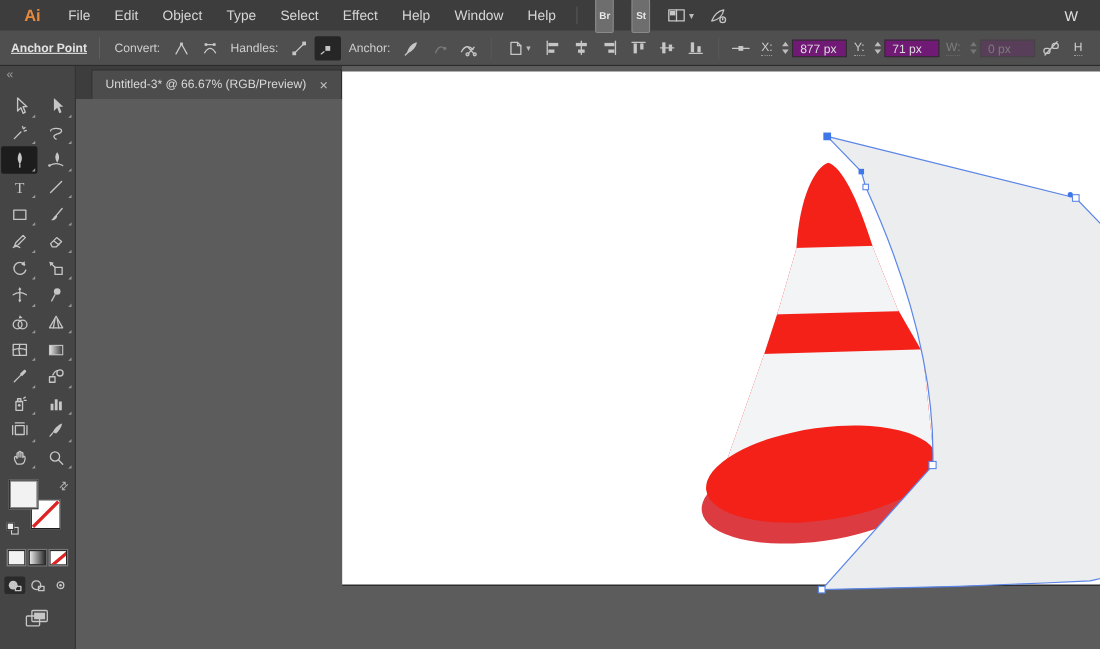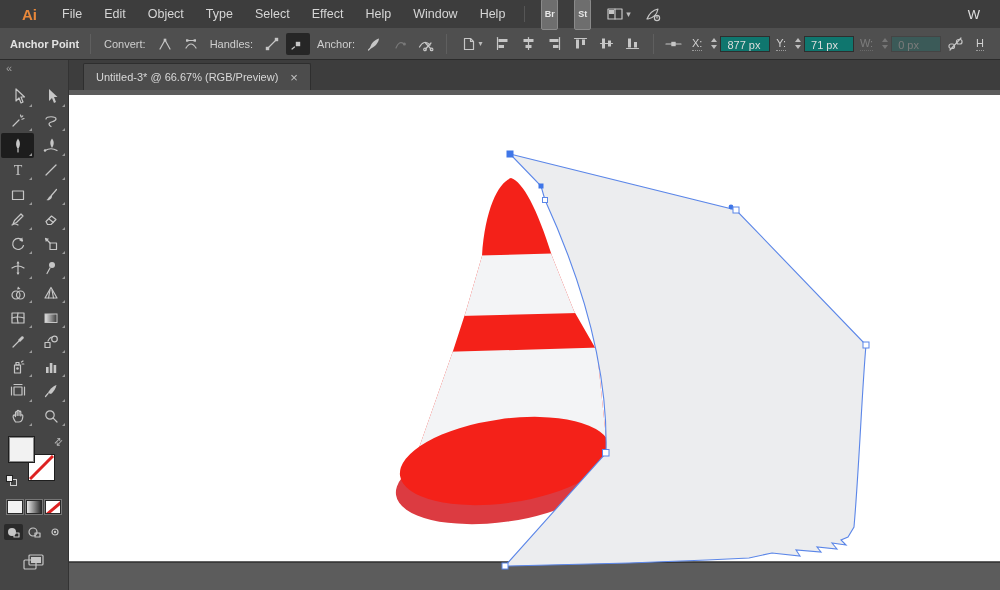--- a/index.html
+++ b/index.html
@@ -11,30 +11,30 @@
   .ai-logo { color:#e8883b; font-weight:bold; font-size:15px; margin:0 14px 0 2px; }
   .menu-item { padding:0 11px; line-height:28px; cursor:default; }
   .mb-sep { width:1px; height:16px; background:#565656; margin:0 8px; }
   .sq-app { width:17px; height:31px; background:#6e6e6e; border:1px solid #8a8a8a; border-radius:2px; color:#e8e8e8; font-size:9px; font-weight:bold; display:flex; align-items:center; justify-content:center; margin:0 8px; }
   .ws { display:flex; align-items:center; gap:3px; margin:0 8px; }
   .mb-right { margin-left:auto; color:#e0e0e0; font-size:13px; }
 
   
   .controlbar { height:32px; background:#4f4f4f; border-bottom:1px solid #2b2b2b; display:flex; align-items:center; padding:0 10px; color:#cfcfcf; font-size:11px; white-space:nowrap; overflow:hidden; }
   .cb-label { margin:16px 6px; }
-  .cb-strong { color:#e3e3e3; font-weight:bold; margin-right:4px; }
+  .cb-strong { color:#e3e3e3; font-weight:bold; margin-right:4px;text-decoration:underline; }
   .cb-sep { width:1px; height:20px; background:#404040; border-right:1px solid #5f5f5f; margin:0 7px; flex:none; }
   .icbtn { width:24px; height:22px; display:flex; align-items:center; justify-content:center; border-radius:2px; margin:0 1px; flex:none; }
   .icbtn.pressed { background:#262626; }
   .dim { opacity:.35; }
   .stepper { display:flex; flex-direction:column; gap:3px; margin:0 3px; }
   .stepper i { display:block; width:0; height:0; border-left:3.5px solid transparent; border-right:3.5px solid transparent; }
   .stepper .up { border-bottom:4px solid #bdbdbd; }
   .stepper .dn { border-top:4px solid #bdbdbd; }
-  .field { width:52px; height:16px; background:#0f766e; border:1px solid #2e2e2e; color:#ddd; font-size:11px; padding:2px 0 0 6px; }
+  .field { width:52px; height:16px; background:#701a75; border:1px solid #2e2e2e; color:#ddd; font-size:11px; padding:2px 0 0 6px; }
   .scrub { border-bottom:1px dotted #9a9a9a; padding-bottom:1px; }
 
   
   .main { display:flex; height:530px; }
 
   
   .toolbar { width:69px; background:#454545; border-right:1px solid #333; flex:none; display:flex; flex-direction:column; }
   .tb-head { height:16px; color:#9f9f9f; font-size:11px; padding:2px 0 0 6px; }
   .tools { display:grid; grid-template-columns:33px 33px; justify-content:center; margin-top:8px; }
   .tool { width:33px; height:24.6px; display:flex; align-items:center; justify-content:center; position:relative; border-radius:2px; }
@@ -62,21 +62,21 @@
   .sbtn.none { position:relative; background:#fff; overflow:hidden; }
   .sbtn.none::after { content:""; position:absolute; left:-3px; top:5px; width:24px; height:3px; background:#d22; transform:rotate(-40deg); }
 
   .draw-modes { display:flex; justify-content:center; gap:2px; margin-top:10px; }
   .dmode { width:19px; height:16px; display:flex; align-items:center; justify-content:center; border-radius:2px; }
   .dmode.pressed { background:#2a2a2a; }
 
   .screenmode { display:flex; justify-content:center; margin-top:14px; }
 
   
-  .doccol { flex:1; display:flex; flex-direction:column; min-width:0; }
+  .doccol { flex:1; display:flex; flex-direction:row; min-width:0; }
   .tabbar { height:30px; background:#3d3d3d; display:flex; align-items:flex-end; }
   .tab { margin-left:14px; height:27px; background:#4c4c4c; border:1px solid #2e2e2e; border-bottom:none; display:flex; align-items:center; gap:12px; padding:0 12px; color:#d8d8d8; font-size:11px; border-radius:2px 2px 0 0; }
   .tab-close { color:#c2c2c2; font-size:13px; line-height:1; }
 
   .canvas { position:relative; flex:1; background:#5c5c5c; overflow:hidden; }
   .canvas svg.art { position:absolute; left:0; top:0; }
 </style>
 </head>
 <body>
 

